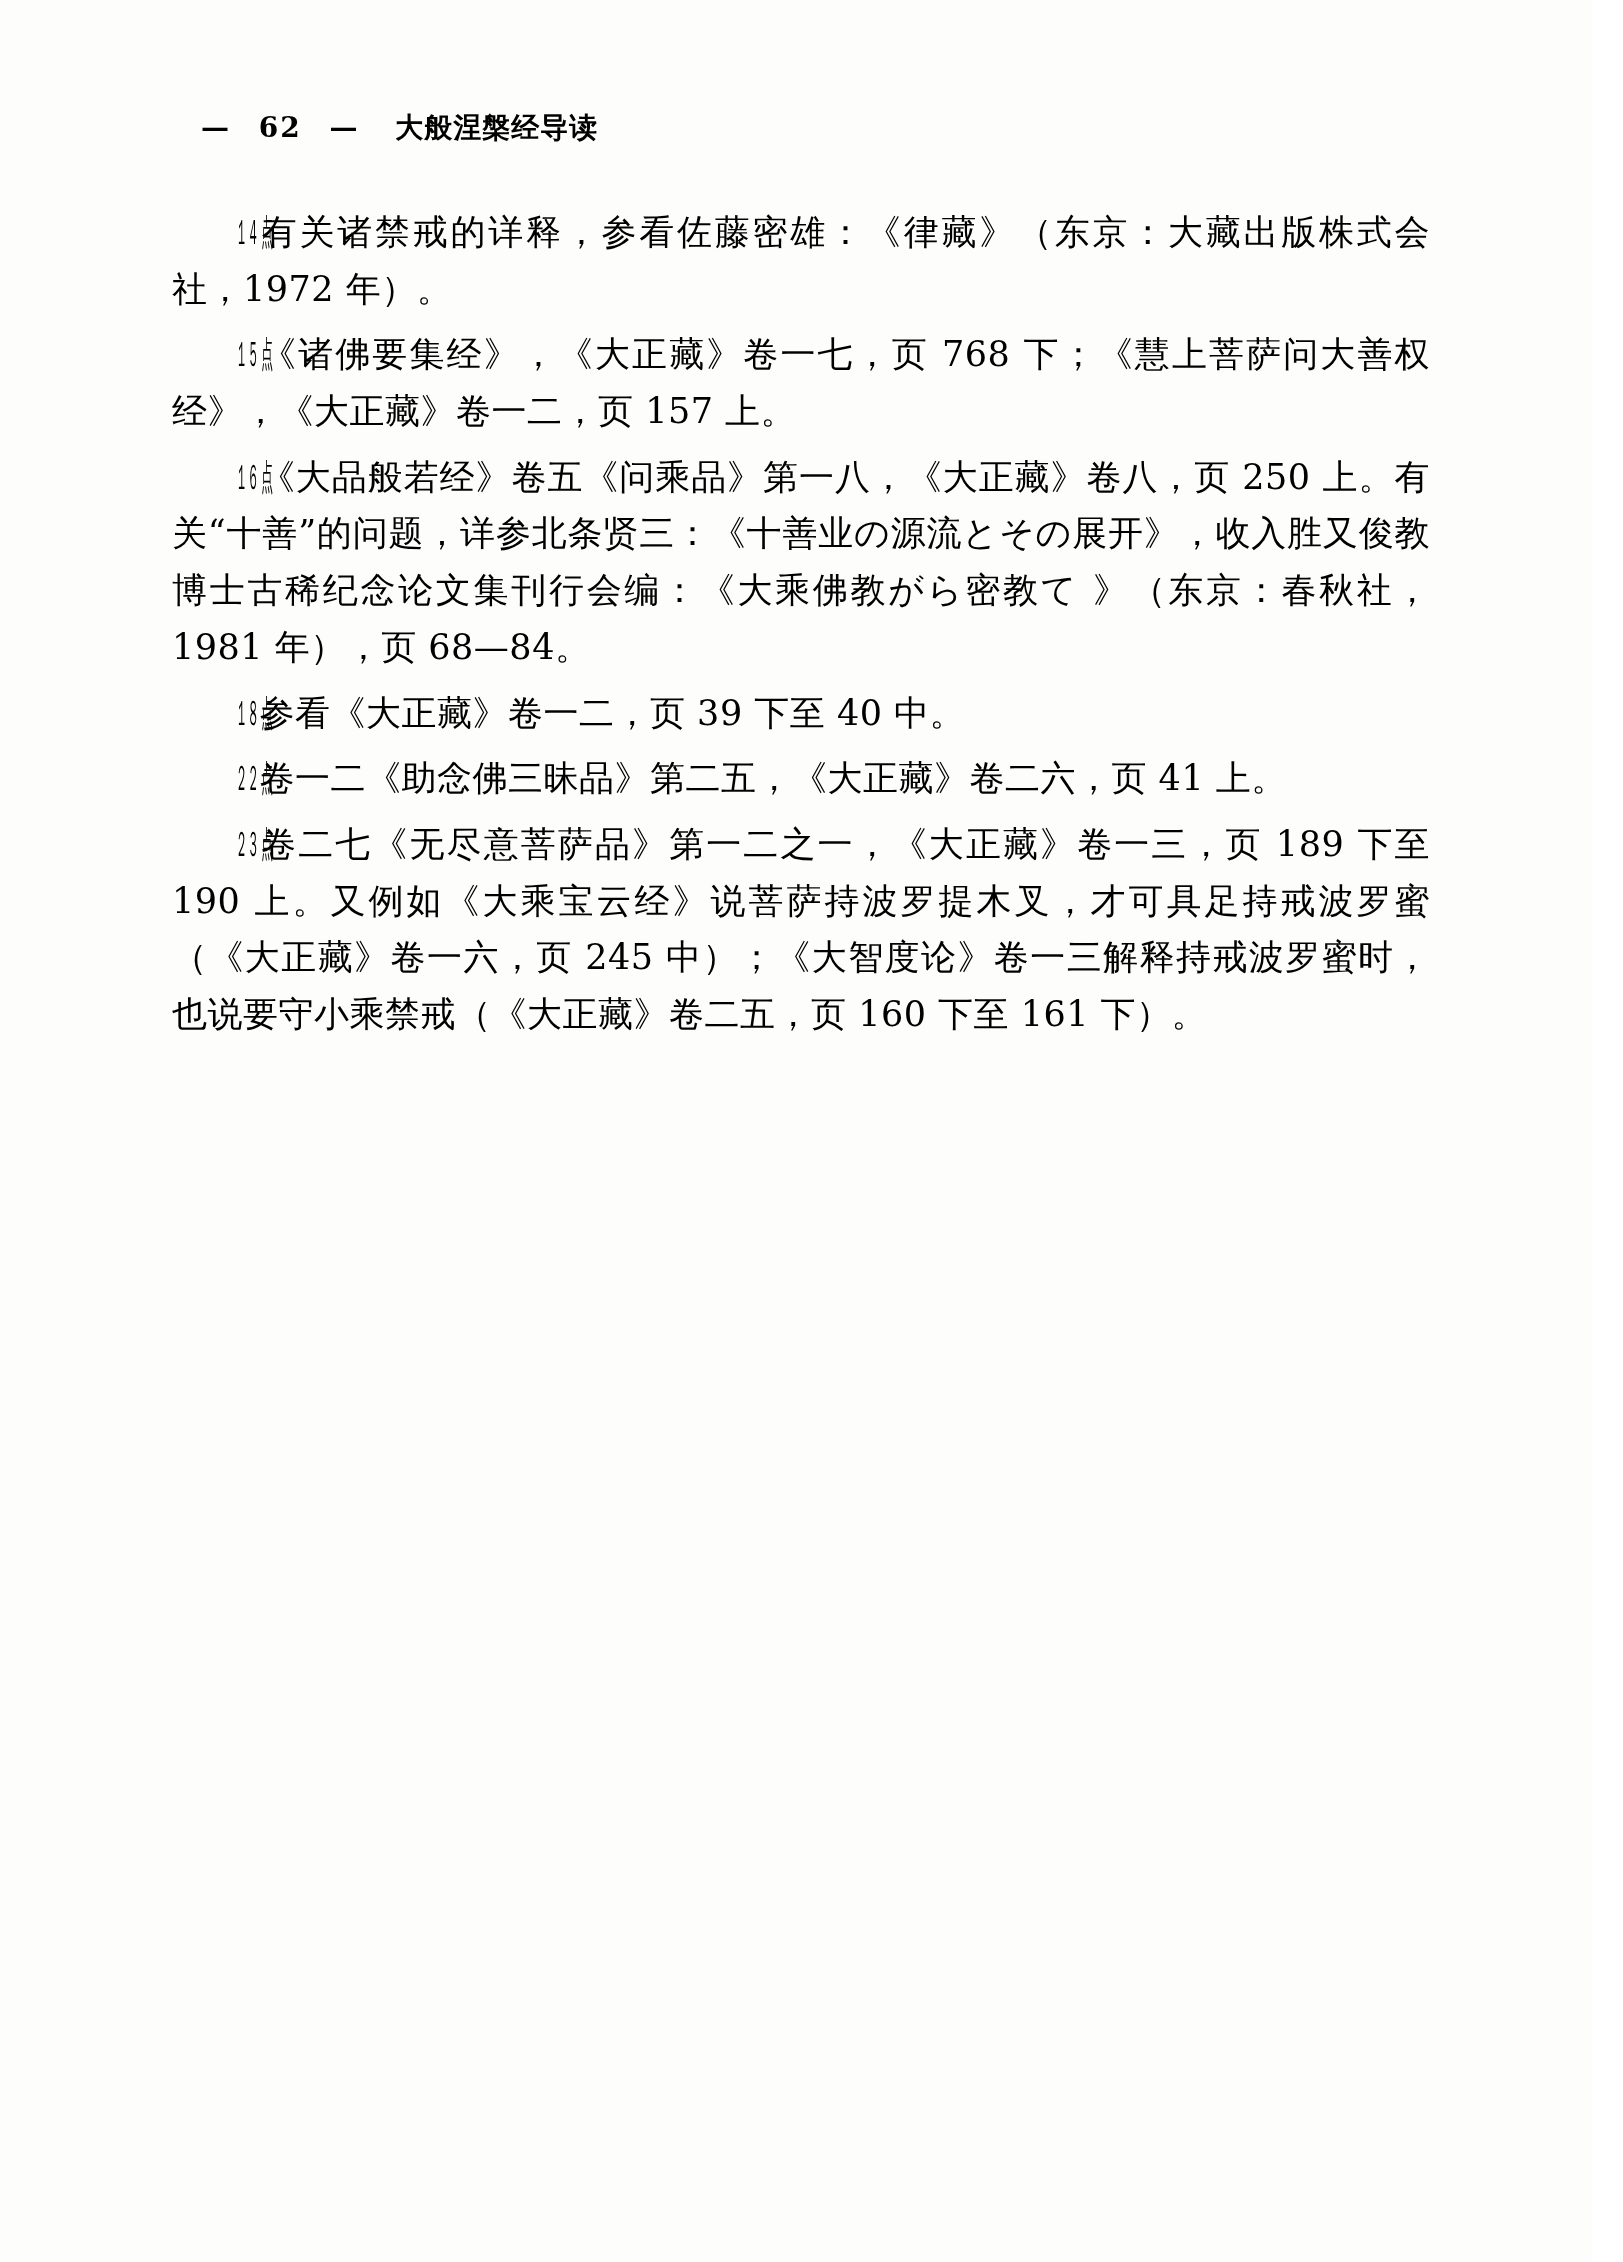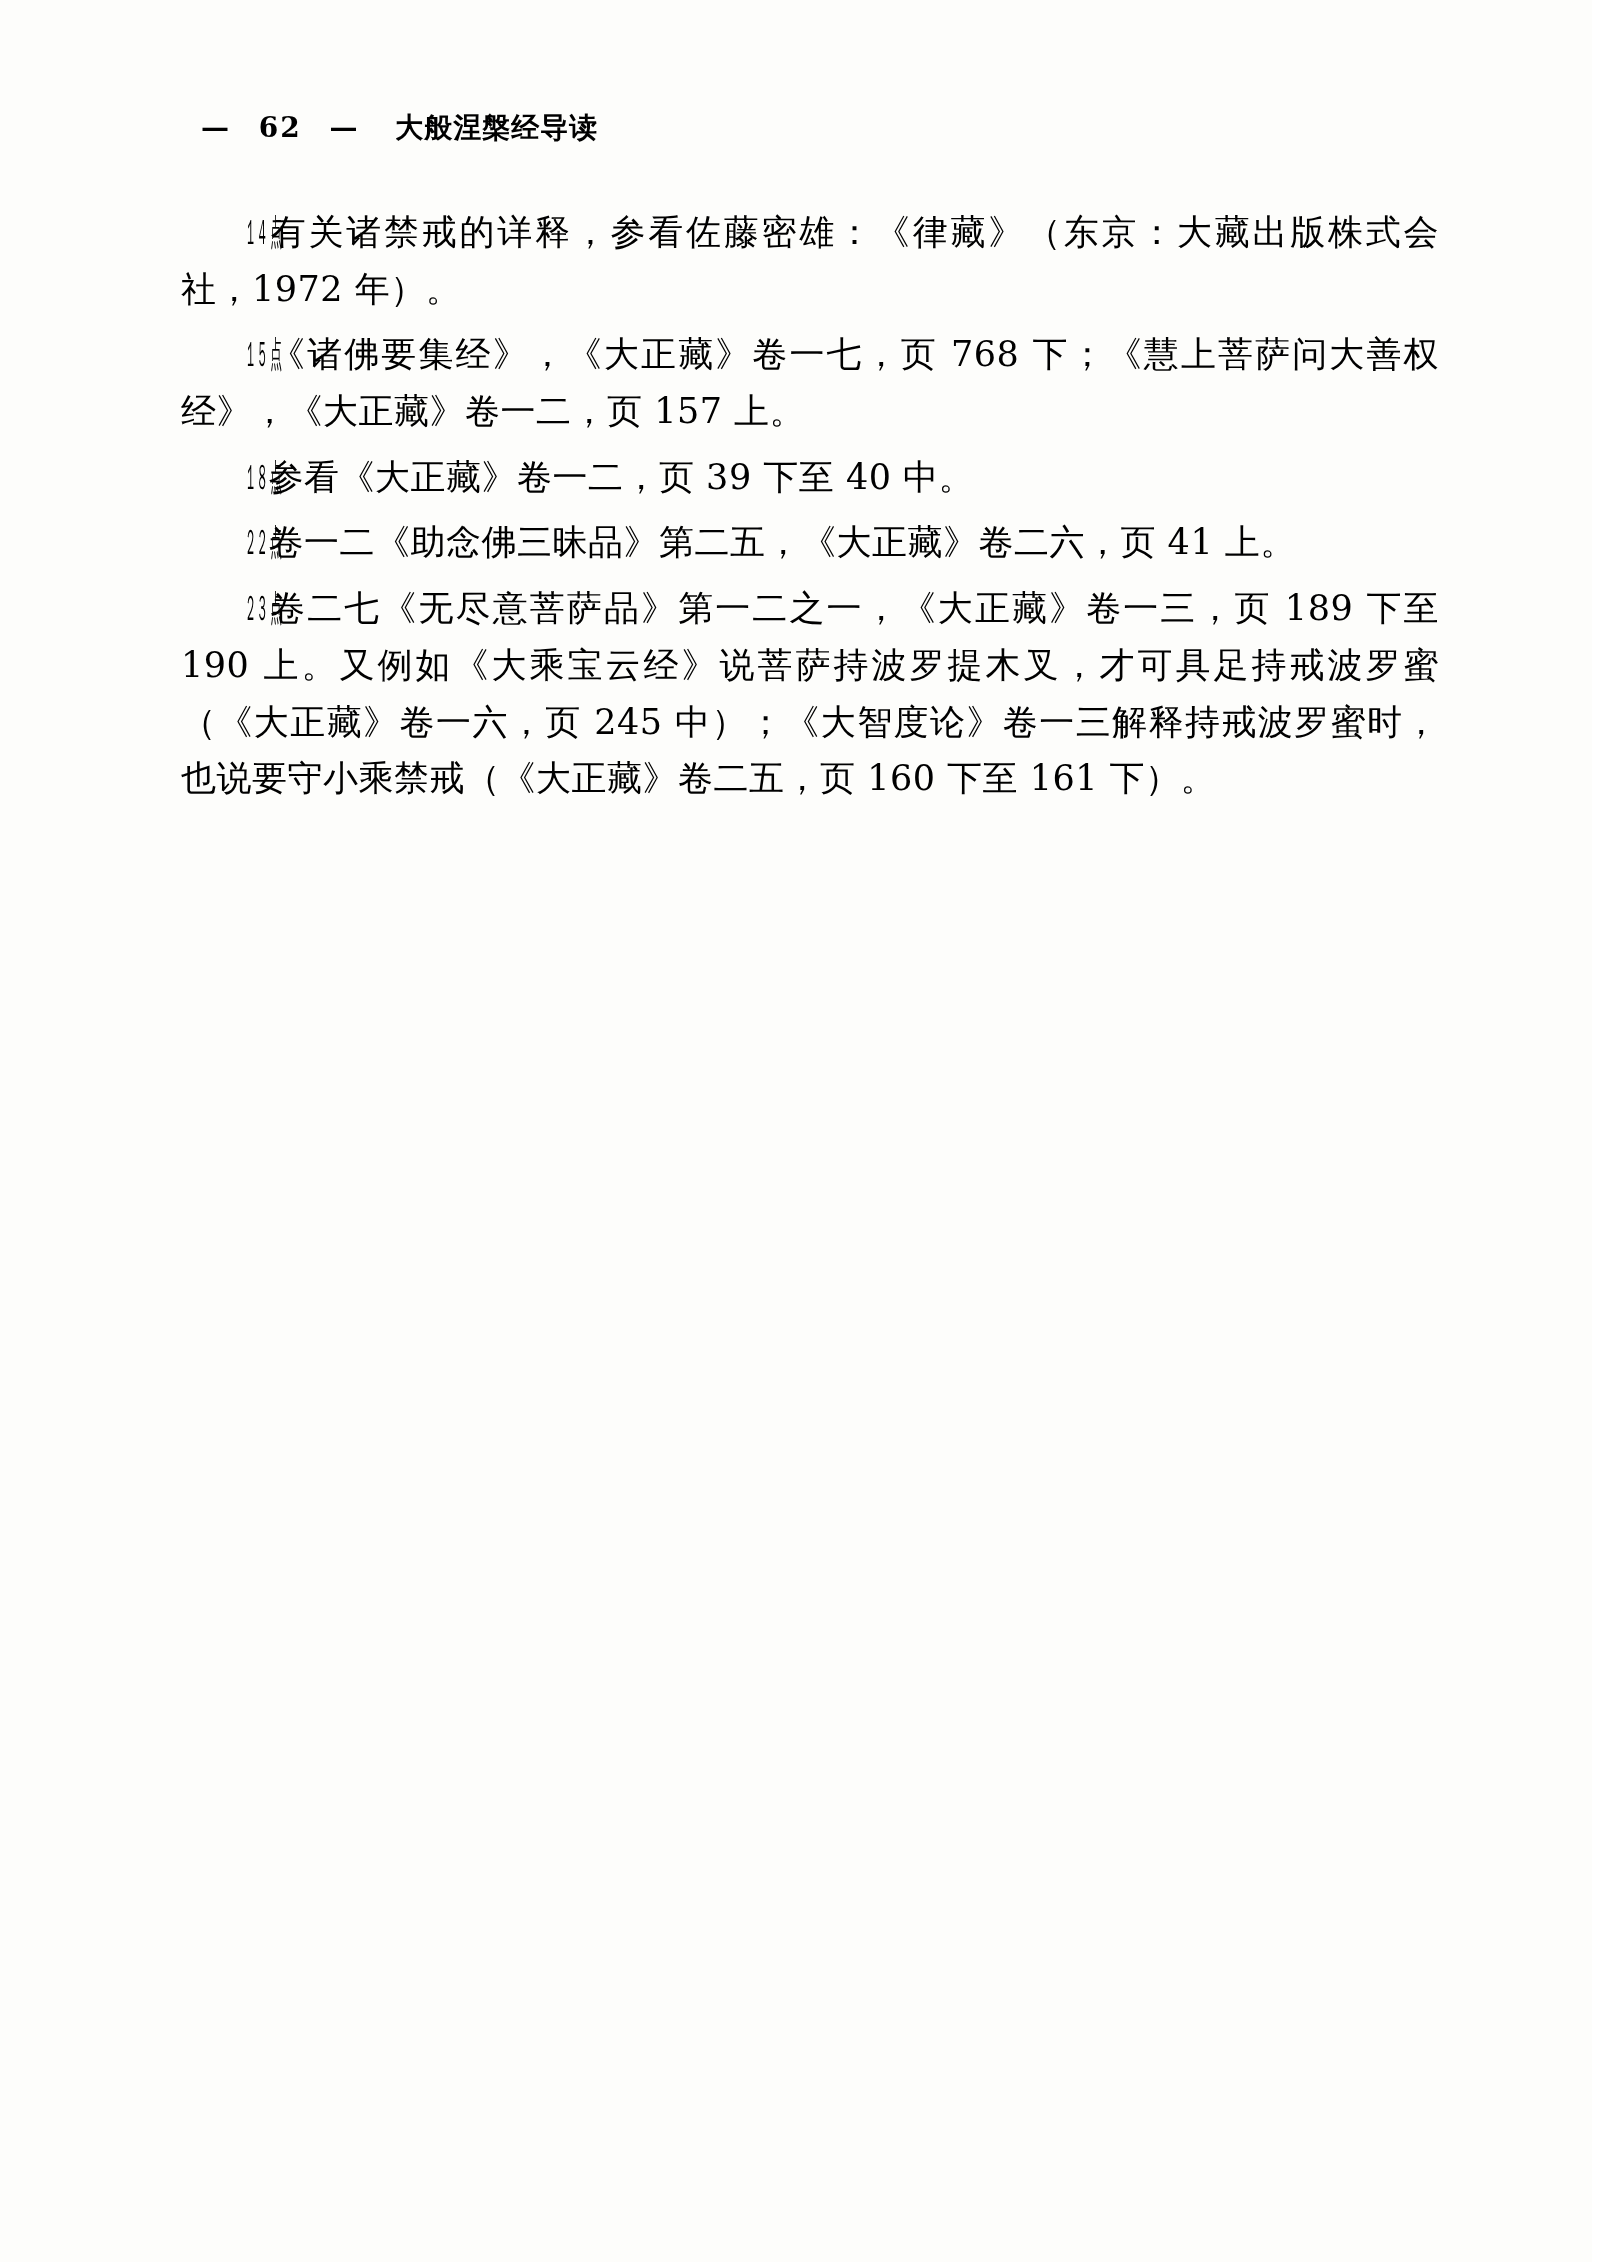--- a/index.html
+++ b/index.html
@@ -41,21 +41,21 @@
     display: inline-block;
     padding: 0 10px;
   }
   .header .title {
     display: inline-block;
     padding-left: 18px;
     letter-spacing: 1px;
   }
   .body-text {
     position: absolute;
-    left: 181px;
+    left: 172px;
     top: 204px;
     width: 1258px;
   }
   .note {
     font-size: 35px;
     line-height: 1.62;
     text-align: justify;
     text-justify: inter-ideograph;
     text-indent: 66px;
     margin: 0 0 9px 0;
@@ -74,19 +74,20 @@
   <div class="header">
     <span class="dash">—</span>
     <span class="pagenum">62</span>
     <span class="dash">—</span>
     <span class="title">大般涅槃经导读</span>
   </div>
 
   <div class="body-text">
     <p class="note">㍦有关诸禁戒的详释，参看佐藤密雄：《律藏》（东京：大藏出版株式会社，1972 年）。</p>
     <p class="note">㍧《诸佛要集经》，《大正藏》卷一七，页 768 下；《慧上菩萨问大善权经》，《大正藏》卷一二，页 157 上。</p>
+    <p class="note">㍨《大品般若经》卷五《问乘品》第一八，《大正藏》卷八，页 250 上。有关“十善”的问题，详参北条贤三：《十善业の源流とその展开》，收入胜又俊教博士古稀纪念论文集刊行会编：《大乘佛教がら密教て 》（东京：春秋社，1981 年），页 68—84。</p>
     <p class="note">㍪参看《大正藏》卷一二，页 39 下至 40 中。</p>
     <p class="note">㍮卷一二《助念佛三昧品》第二五，《大正藏》卷二六，页 41 上。</p>
     <p class="note">㍯卷二七《无尽意菩萨品》第一二之一，《大正藏》卷一三，页 189 下至 190 上。又例如《大乘宝云经》说菩萨持波罗提木叉，才可具足持戒波罗蜜（《大正藏》卷一六，页 245 中）；《大智度论》卷一三解释持戒波罗蜜时，也说要守小乘禁戒（《大正藏》卷二五，页 160 下至 161 下）。</p>
   </div>
 
 </div>
 
 
 </body></html>

